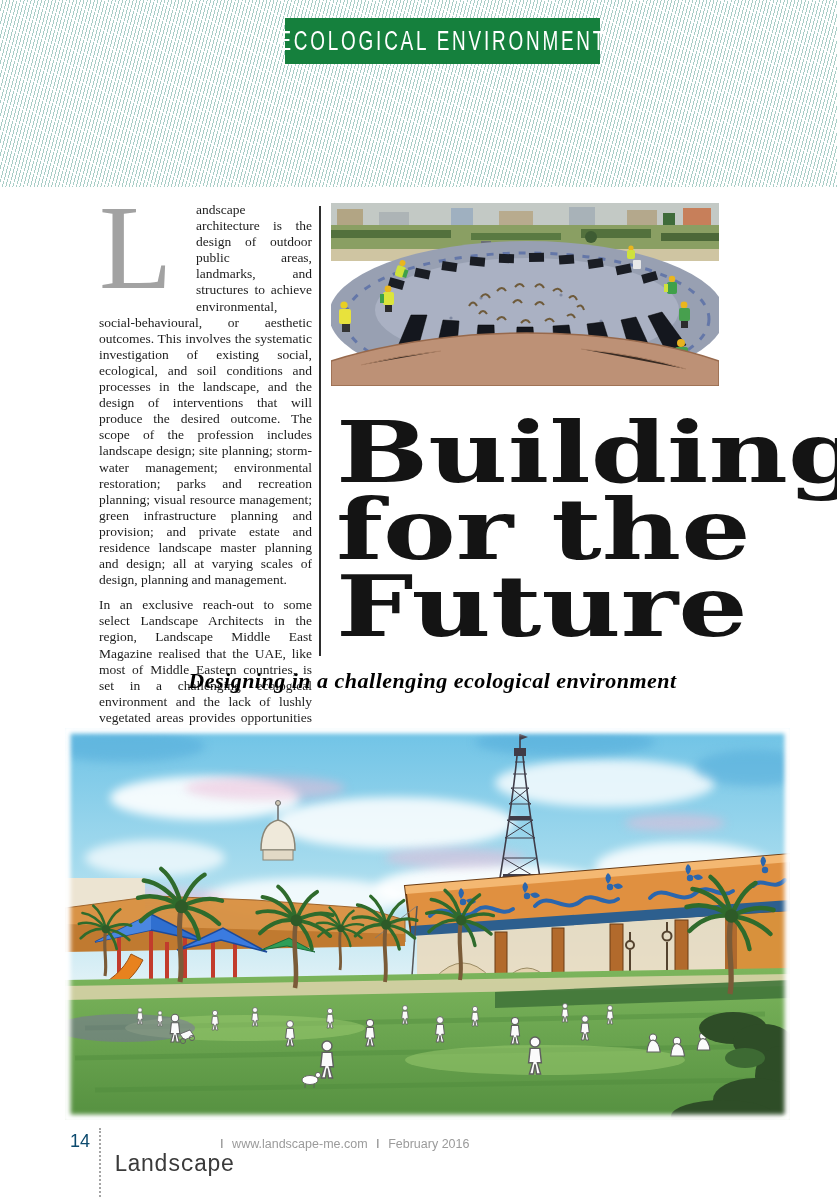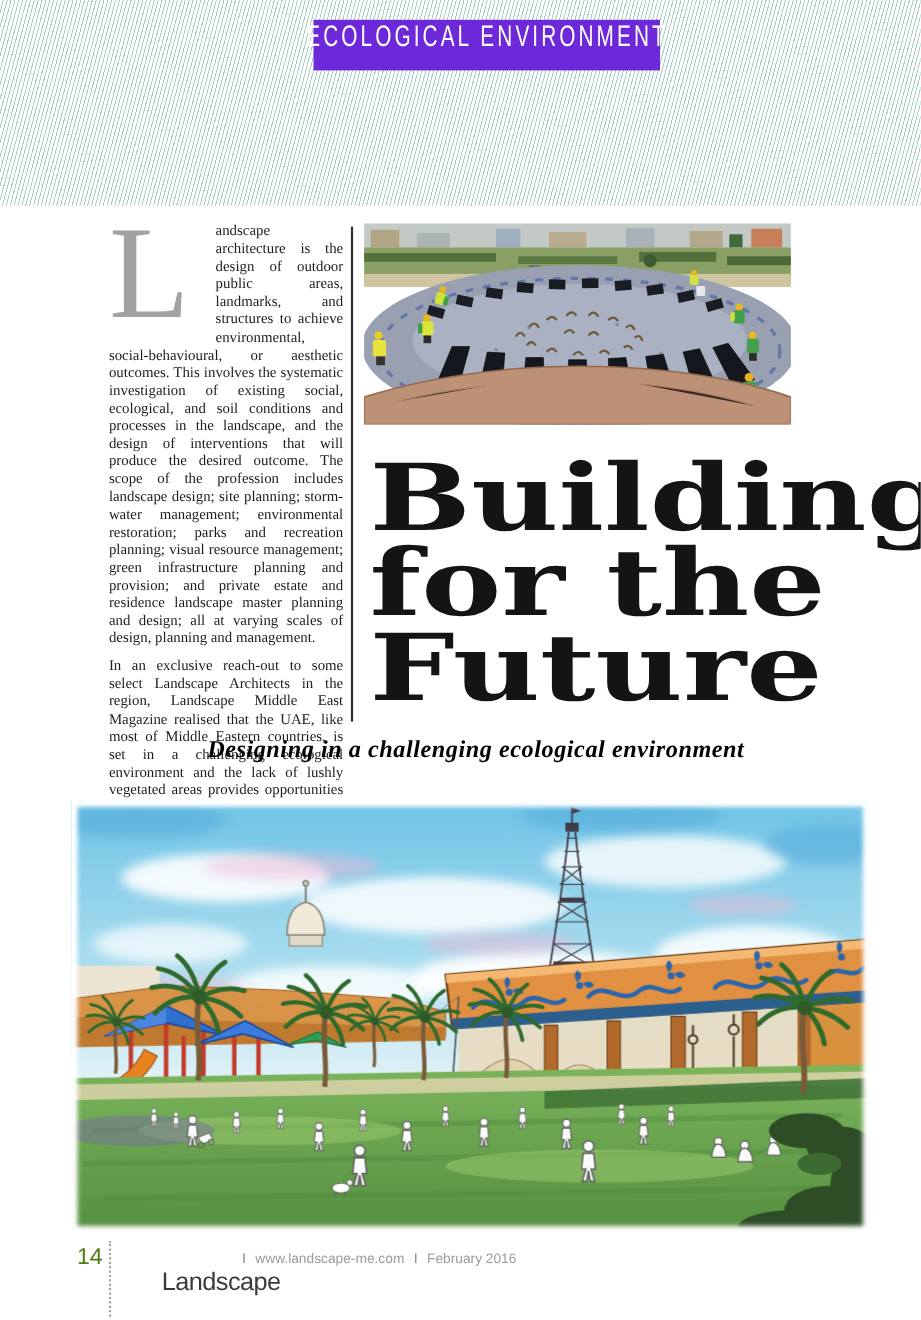--- a/index.html
+++ b/index.html
@@ -9,21 +9,21 @@
   }
   
   .stripe-band{
     position:absolute;left:0;top:0;width:837px;height:187px;
     background:repeating-linear-gradient(105deg,
       #ffffff 0px,#ffffff 2.5px,#a9cec7 2.5px,#a9cec7 3.4px);
   }
   
   .banner{
     position:absolute;left:285px;top:18px;width:315px;height:46px;
-    background:#6d28d9;display:flex;justify-content:center;
+    background:#15803d;display:flex;align-items:center;justify-content:center;
   }
   .banner .label{
     color:#ffffff;font-family:"Liberation Sans",sans-serif;
     font-size:27px;letter-spacing:4px;white-space:nowrap;
     display:inline-block;transform:scaleX(.70);transform-origin:center;
   }
   
   .article{
     position:absolute;left:99px;top:202px;width:213px;
     color:#1c1c1c;font-size:13.5px;line-height:16.1px;text-align:justify;
@@ -52,31 +52,30 @@
   .headline span{display:block;}
   
   .subtitle{
     position:absolute;left:75px;top:668px;width:715px;text-align:center;
     font-family:"Liberation Serif",serif;font-style:italic;font-weight:700;
     font-size:22px;color:#000000;letter-spacing:.5px;
   }
   
   .footer-page{
     position:absolute;left:70px;top:1131px;
-    font-family:"Liberation Sans",sans-serif;font-size:21px;color:#4d7c0f;
+    font-family:"Liberation Sans",sans-serif;font-size:18px;color:#0c4a6e;
   }
   .footer-dotted{
     position:absolute;left:99px;top:1128px;height:69px;width:0;
     border-left:2px dotted #a5a5a5;
   }
   .footer-logo{
     position:absolute;left:114px;top:1152px;
-    font-family:Liberation Sans, sans-serif;font-size:23px;color:#3a3a3a;
+    font-family:Liberation Mono, monospace;font-size:23px;color:#3a3a3a;
     letter-spacing:-.5px;
-    margin-left:33px;
   }
   .footer-meta{
     position:absolute;left:215px;top:1136px;
     font-family:"Liberation Sans",sans-serif;font-size:12.5px;color:#9b9b9b;
     white-space:nowrap;
   }
   .footer-meta .sep{color:#8a8a8a;padding:0 5px;font-size:13px;}
 </style>
 </head>
 <body>

